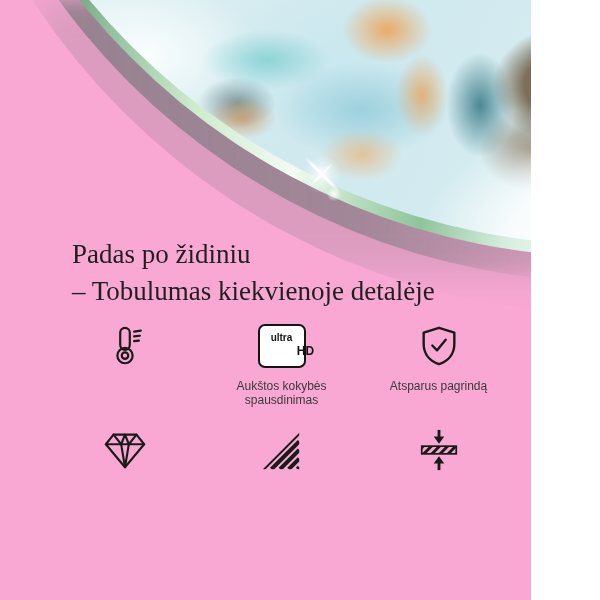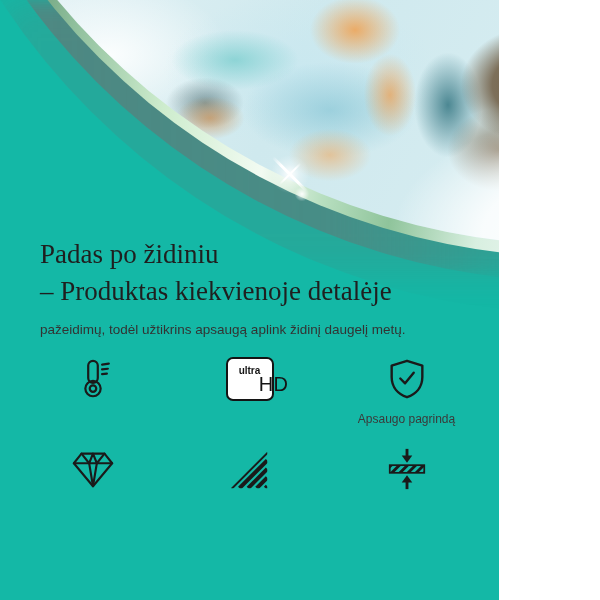--- a/index.html
+++ b/index.html
@@ -1,17 +1,17 @@
 <!DOCTYPE html>
 <html><head>
 <meta charset="utf-8">
 <style>
   html,body{margin:0;padding:0;}
   body{width:600px;height:600px;background:#ffffff;font-family:"Liberation Sans",sans-serif;}
-  .page{position:relative;width:499px;height:600px;overflow:hidden;background:#14b8a6;}
+  .page{position:relative;width:499px;height:600px;overflow:hidden;background:#f9a8d4;padding-left:32px;}
 
   
   .hero{position:relative;width:600px;height:230px;}
   .hero .layer{position:absolute;left:0;top:0;width:600px;height:275px;}
   .disc-shadow-soft{clip-path:circle(692px at 580px -378px);background:rgba(105,112,112,0.45);filter:blur(18px);opacity:.45;z-index:1;}
   .disc-shadow{clip-path:circle(684px at 580px -402px);background:linear-gradient(90deg,rgba(106,114,114,0.62),rgba(106,114,114,0.5) 55%,rgba(106,114,114,0.12) 85%,rgba(106,114,114,0));filter:blur(9px);z-index:1;}
   .glass-edge{clip-path:circle(680px at 580px -423px);background:linear-gradient(100deg,#5a8f6a 0%,#8fbf9c 12%,#cdeccd 28%,#f2fbf2 45%,#b8dfc0 55%,#8fc49b 66%,#d8efe0 80%,rgba(255,255,255,0.95) 96%);z-index:2;}
   .marble{clip-path:circle(680px at 580px -435px);z-index:3;
     background:
       radial-gradient(260px 150px at 600px 235px,#ffffff 0%,rgba(255,255,255,0.85) 45%,rgba(255,255,255,0) 80%),
@@ -48,43 +48,42 @@
   .description .p-line{display:block;line-height:26px;}
 
   
   .features{display:grid;grid-template-columns:repeat(3,1fr);row-gap:18px;padding:0 14px;margin-top:11px;}
   .feature{display:flex;flex-direction:column;align-items:center;}
   .icon-wrap{height:50px;display:flex;align-items:center;justify-content:center;}
   .feature-label{margin-top:8px;font-size:12px;color:#3a3a3a;line-height:14px;text-align:center;}
   .icon-svg{display:block;}
   .uhd-box{width:44px;height:40px;border:2.5px solid #141414;border-radius:7px;display:flex;flex-direction:column;align-items:center;justify-content:center;color:#141414;background:#ffffff;}
   .uhd-top{font-size:10px;font-weight:700;line-height:10px;}
-  .uhd-bottom{font-size:20px;font-weight:400;line-height:16px;letter-spacing:.2px;margin-left:48px;}
+  .uhd-bottom{font-size:12px;font-weight:700;line-height:16px;letter-spacing:.2px;margin-left:48px;}
 </style>
 </head>
 <body>
 
 <div class="page">
 
   <div class="hero">
     <div class="layer disc-shadow-soft"></div>
     <div class="layer disc-shadow"></div>
     <div class="layer glass-edge"></div>
     <div class="layer marble"></div>
     <div class="sparkle"></div>
     <div class="sparkle-small"></div>
   </div>
 
   <h1 class="page-title">
     <span class="h-line">Padas po židiniu</span>
-    <span class="h-line">– Produktas kiekvienoje detalėje</span>
+    <span class="h-line">– Tobulumas kiekvienoje detalėje</span>
   </h1>
 
   <p class="description">
-    <span class="p-line">pažeidimų, todėl užtikrins apsaugą aplink židinį daugelį metų.</span>
   </p>
 
   <div class="features">
 
     <div class="feature">
       <div class="icon-wrap">
         <svg class="icon-svg" width="46" height="46" viewBox="0 0 48 48" fill="none" stroke="#1a1a1a" stroke-width="2.3" stroke-linecap="round" stroke-linejoin="round">
           <rect x="19" y="5" width="10" height="23" rx="5"></rect>
           <circle cx="24" cy="34" r="8"></circle>
           <circle cx="24" cy="34" r="3.4"></circle>
@@ -95,30 +94,31 @@
       </div>
     </div>
 
     <div class="feature">
       <div class="icon-wrap">
         <div class="uhd-box">
           <span class="uhd-top">ultra</span>
           <span class="uhd-bottom">HD</span>
         </div>
       </div>
+      <div class="feature-label">Aukštos kokybės spausdinimas</div>
     </div>
 
     <div class="feature">
       <div class="icon-wrap">
         <svg class="icon-svg" width="46" height="46" viewBox="0 0 48 48" fill="none" stroke="#1a1a1a" stroke-width="2.5" stroke-linecap="round" stroke-linejoin="round">
           <path d="M24 5 L40 10 V22 C40 33 33 40 24 43 C15 40 8 33 8 22 V10 Z"></path>
           <path d="M17 23.5 L22 28.5 L31 17.5"></path>
         </svg>
       </div>
-      <div class="feature-label">Apsaugo pagrindą</div>
+      <div class="feature-label">Atsparus pagrindą</div>
     </div>
 
     <div class="feature">
       <div class="icon-wrap">
         <svg class="icon-svg" width="46" height="46" viewBox="0 0 48 48" fill="none" stroke="#1a1a1a" stroke-width="2.2" stroke-linecap="round" stroke-linejoin="round">
           <path d="M12 8 H36 L44 18 L24 42 L4 18 Z"></path>
           <path d="M4 18 H44"></path>
           <path d="M12 8 L20 18 L24 8 L28 18 L36 8"></path>
           <path d="M20 18 L24 42 L28 18"></path>
         </svg>

